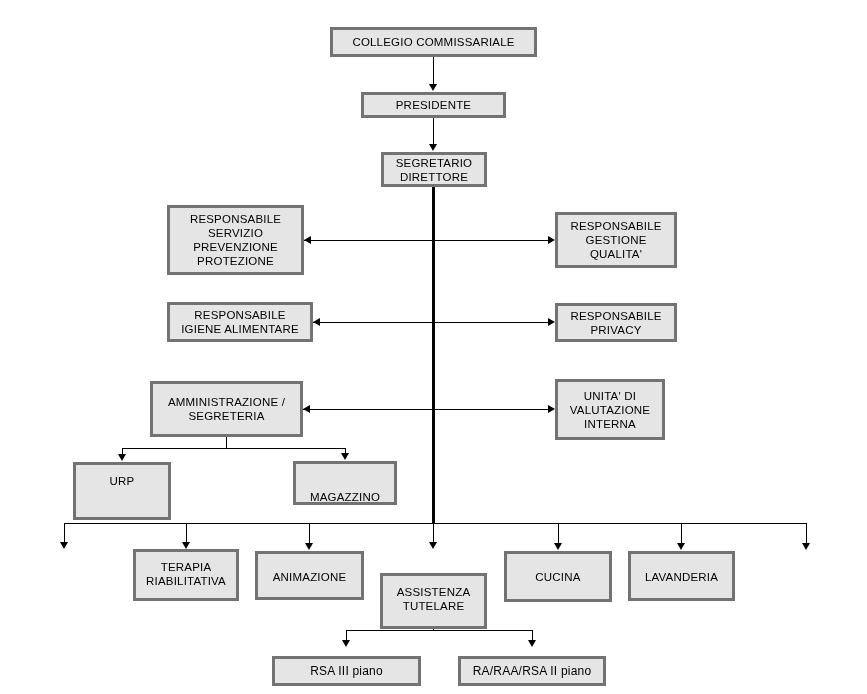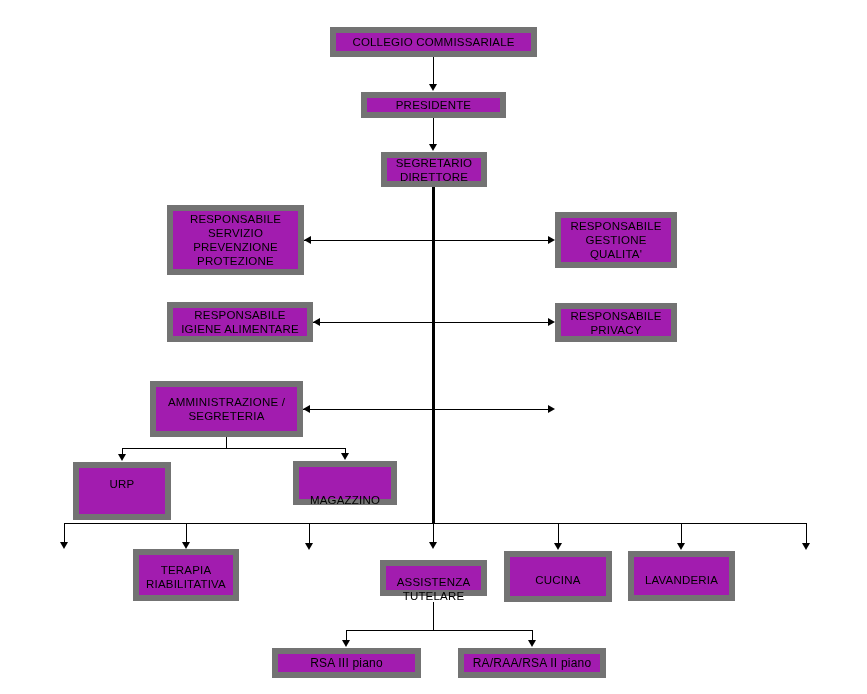--- a/index.html
+++ b/index.html
@@ -14,36 +14,37 @@
   #chart-root {
     position: relative;
     width: 867px;
     height: 694px;
     background: #ffffff;
     overflow: hidden;
   }
   .node {
     position: absolute;
     box-sizing: border-box;
-    border: 6px solid #737373;
-    background: #a21caf;
+    border: 3px solid #737373;
+    background: #e5e5e5;
     display: flex;
     align-items: center;
     justify-content: center;
     text-align: center;
     color: #000000;
     font-size: 11.5px;
     line-height: 14px;
     letter-spacing: 0.2px;
     z-index: 3;
     white-space: pre-line;
     padding: 0 3px;
   }
   .node.mixedcase {
     font-size: 12px;
+    margin-top: 8px;
   }
   
   .vline {
     position: absolute;
     width: 1px;
     background: #000000;
     z-index: 1;
   }
   .hline {
     position: absolute;
@@ -169,31 +170,35 @@
 
   <div class="node" style="left:167px; top:302px; width:146px; height:40px;">RESPONSABILE
 IGIENE ALIMENTARE</div>
 
   <div class="node" style="left:555px; top:303px; width:122px; height:39px;">RESPONSABILE
 PRIVACY</div>
 
   <div class="node" style="left:150px; top:381px; width:153px; height:56px;">AMMINISTRAZIONE  /
 SEGRETERIA</div>
 
+  <div class="node" style="left:555px; top:379px; width:110px; height:61px;">UNITA' DI
+VALUTAZIONE
+INTERNA</div>
 
   <div class="node" style="left:73px; top:462px; width:98px; height:58px; align-items:flex-start; padding-top:9px;">URP</div>
 
   <div class="node" style="left:293px; top:461px; width:104px; height:44px; align-items:flex-start; padding-top:26px;">MAGAZZINO</div>
 
 
   <div class="node" style="left:133px; top:549px; width:106px; height:52px; align-items:flex-start; padding-top:8px;">TERAPIA
 RIABILITATIVA</div>
 
-
-  <div class="node" style="left:380px; top:560px; width:107px; height:36px; align-items:flex-start; padding-top:9px;">ASSISTENZA
+  <div class="node" style="left:255px; top:551px; width:109px; height:49px; align-items:flex-start; padding-top:16px;">ANIMAZIONE</div>
+
+  <div class="node" style="left:380px; top:573px; width:107px; height:56px; align-items:flex-start; padding-top:9px;">ASSISTENZA
 TUTELARE</div>
 
   <div class="node" style="left:504px; top:551px; width:108px; height:51px; align-items:flex-start; padding-top:16px;">CUCINA</div>
 
   <div class="node" style="left:628px; top:551px; width:107px; height:50px; align-items:flex-start; padding-top:16px;">LAVANDERIA</div>
 
 
   <div class="node mixedcase" style="left:272px; top:648px; width:149px; height:30px;">RSA III  piano</div>
 
   <div class="node mixedcase" style="left:458px; top:648px; width:148px; height:30px;">RA/RAA/RSA  II piano</div>

